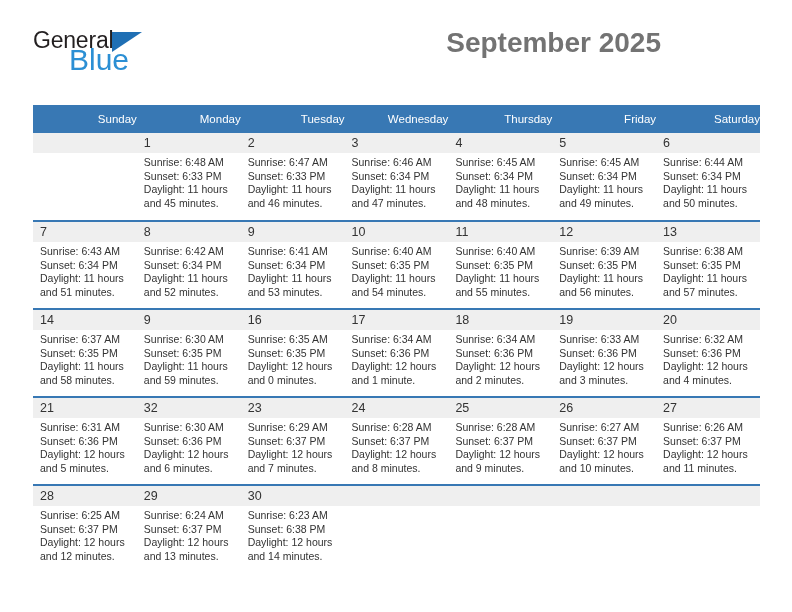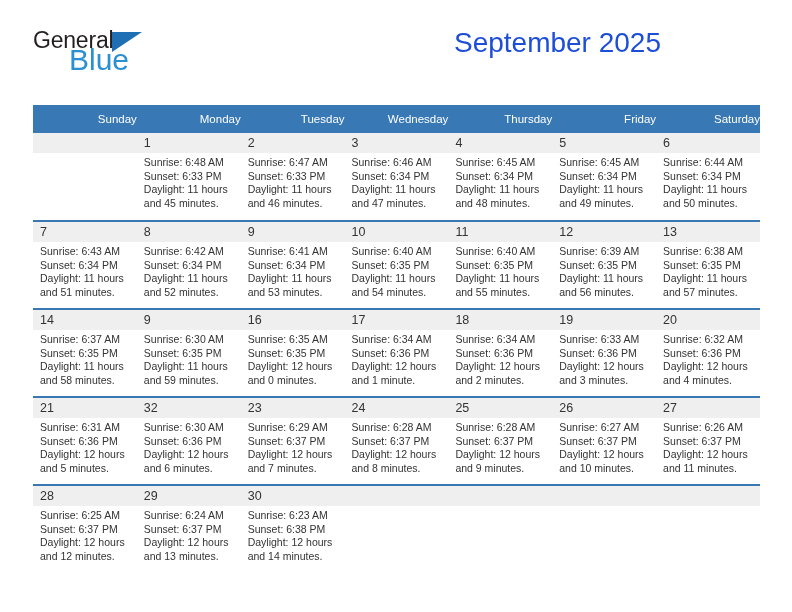--- a/index.html
+++ b/index.html
@@ -61,22 +61,22 @@
     margin-top: -3px;
   }
   .title-block {
     position: absolute;
     right: 35px;
     top: 26px;
     text-align: right;
   }
   .cal-title {
     font-size: 28px;
-    color: #1d4ed8;
-    font-weight: normal;
+    color: #737373;
+    font-weight: bold;
     line-height: 34px;
     white-space: nowrap;
   }
   .cal-sub {
     font-size: 15px;
     color: #333333;
     line-height: 20px;
     margin-top: 5px;
     white-space: nowrap;
   }

